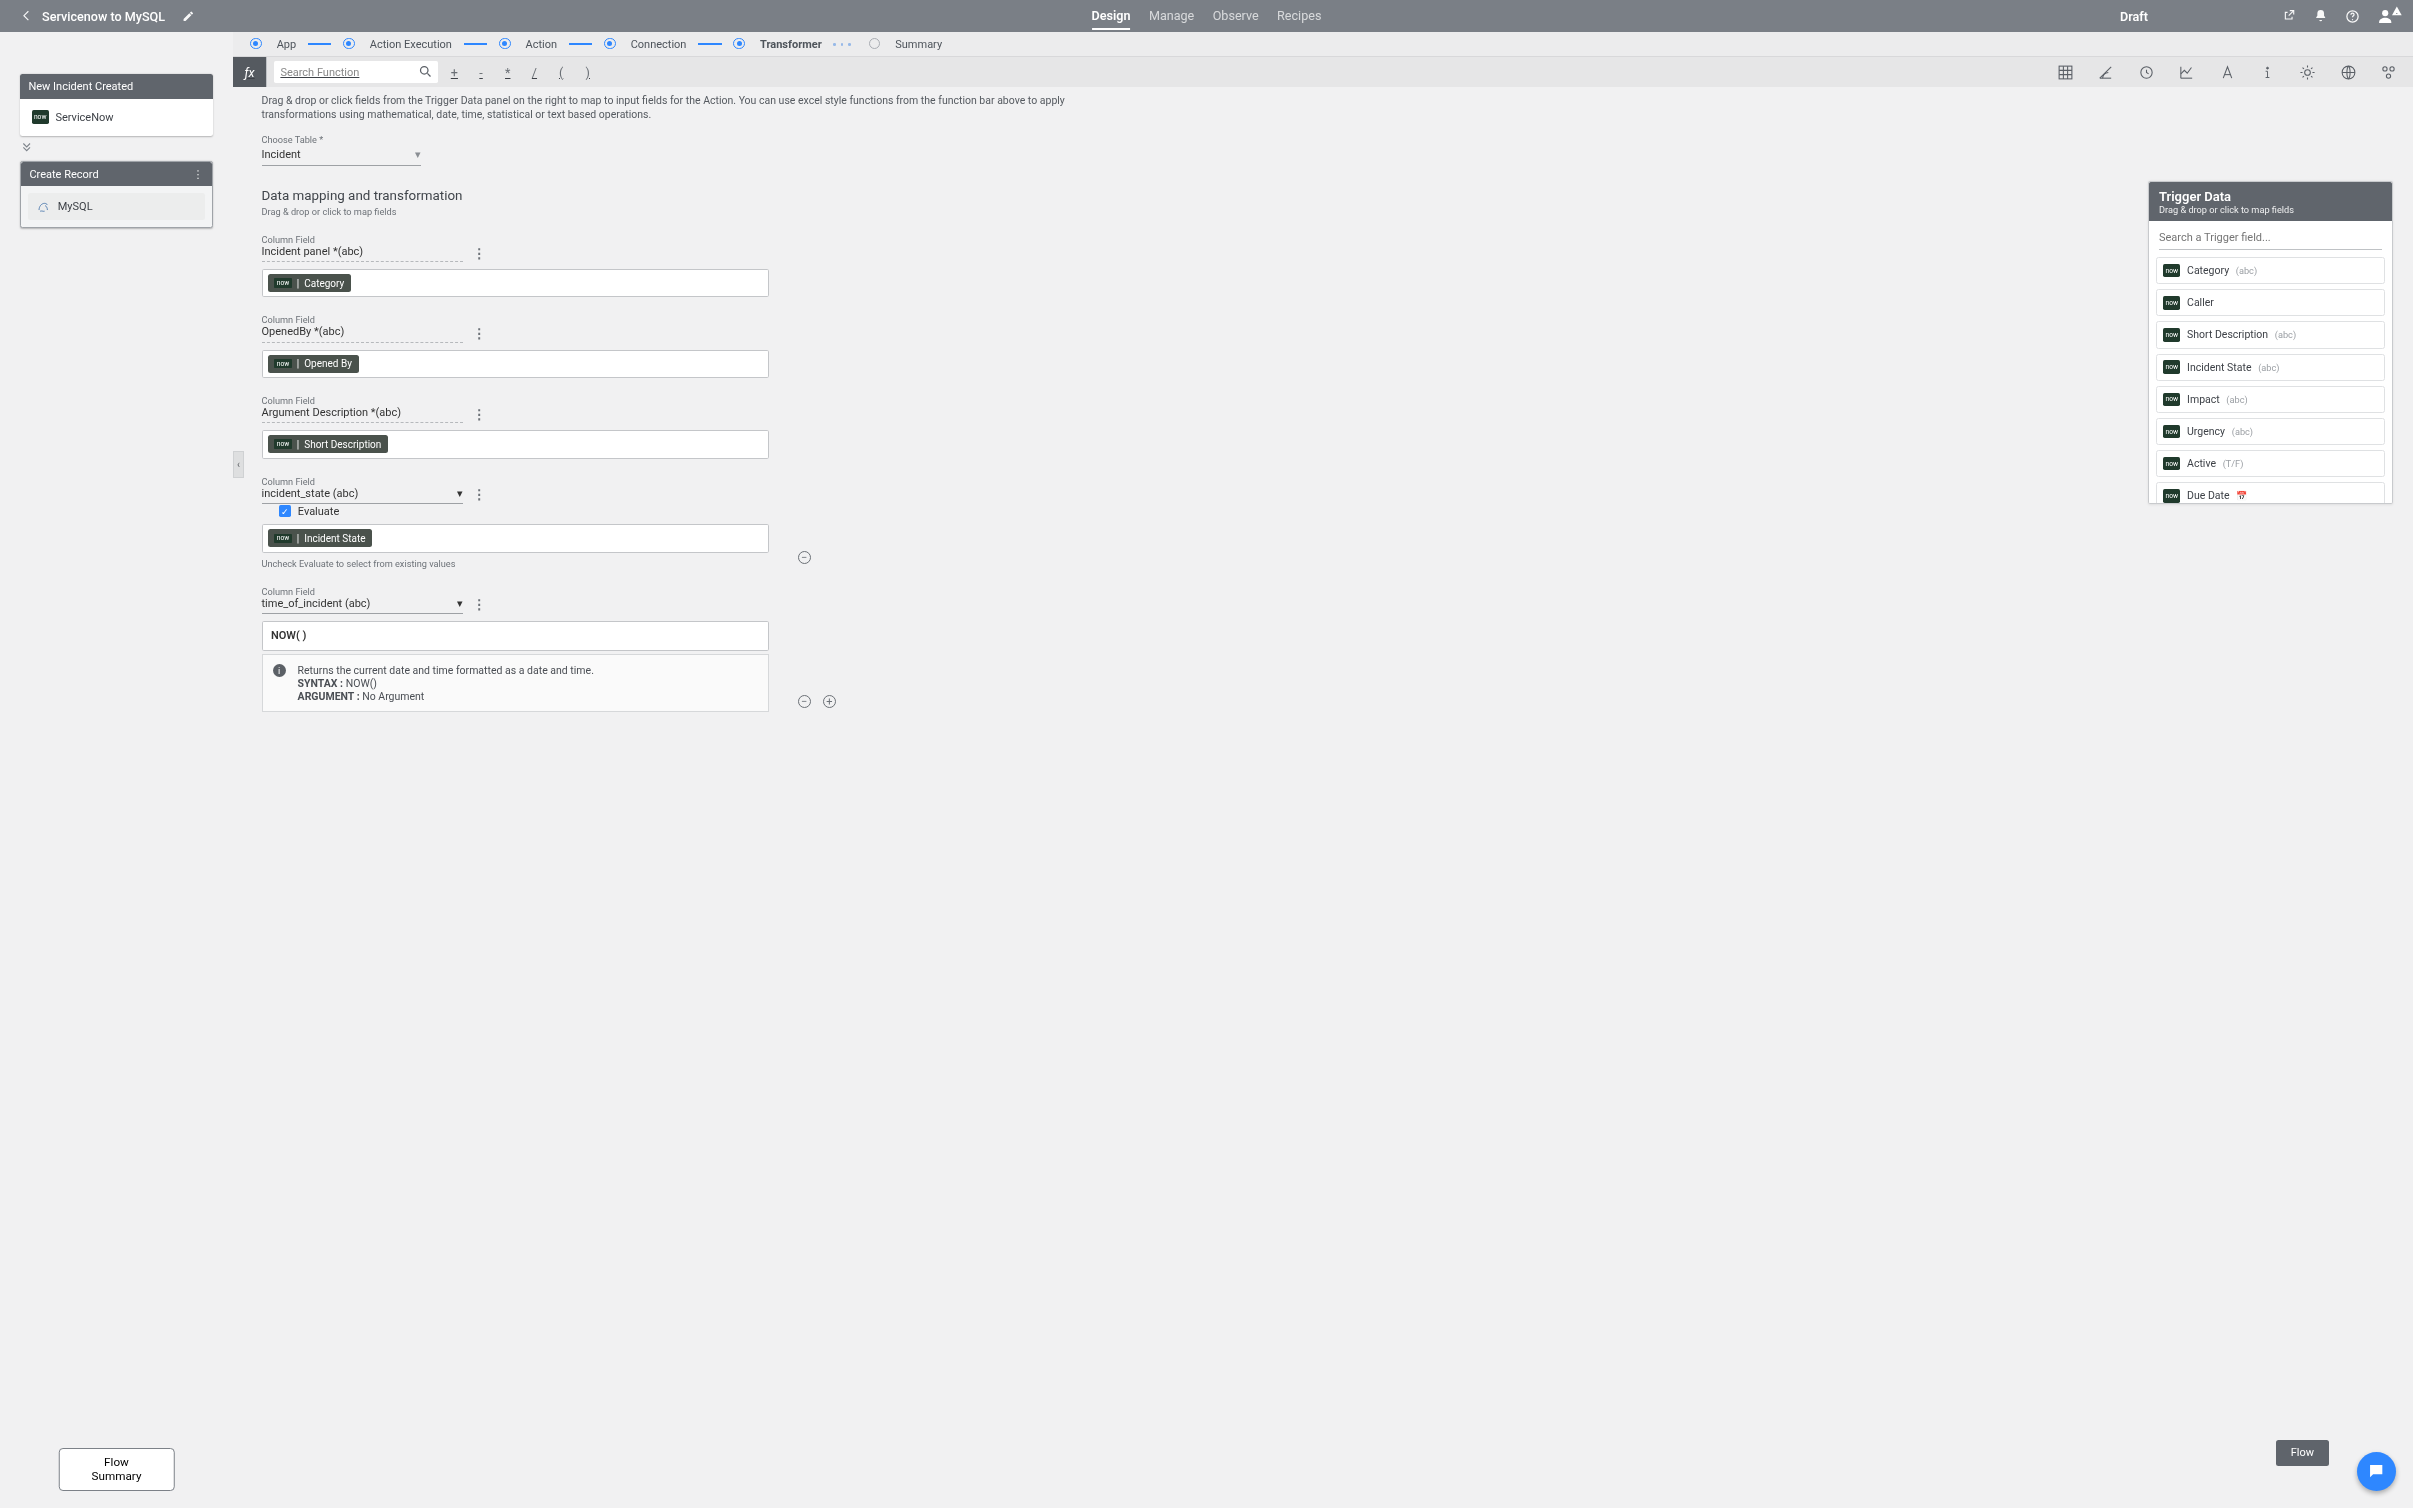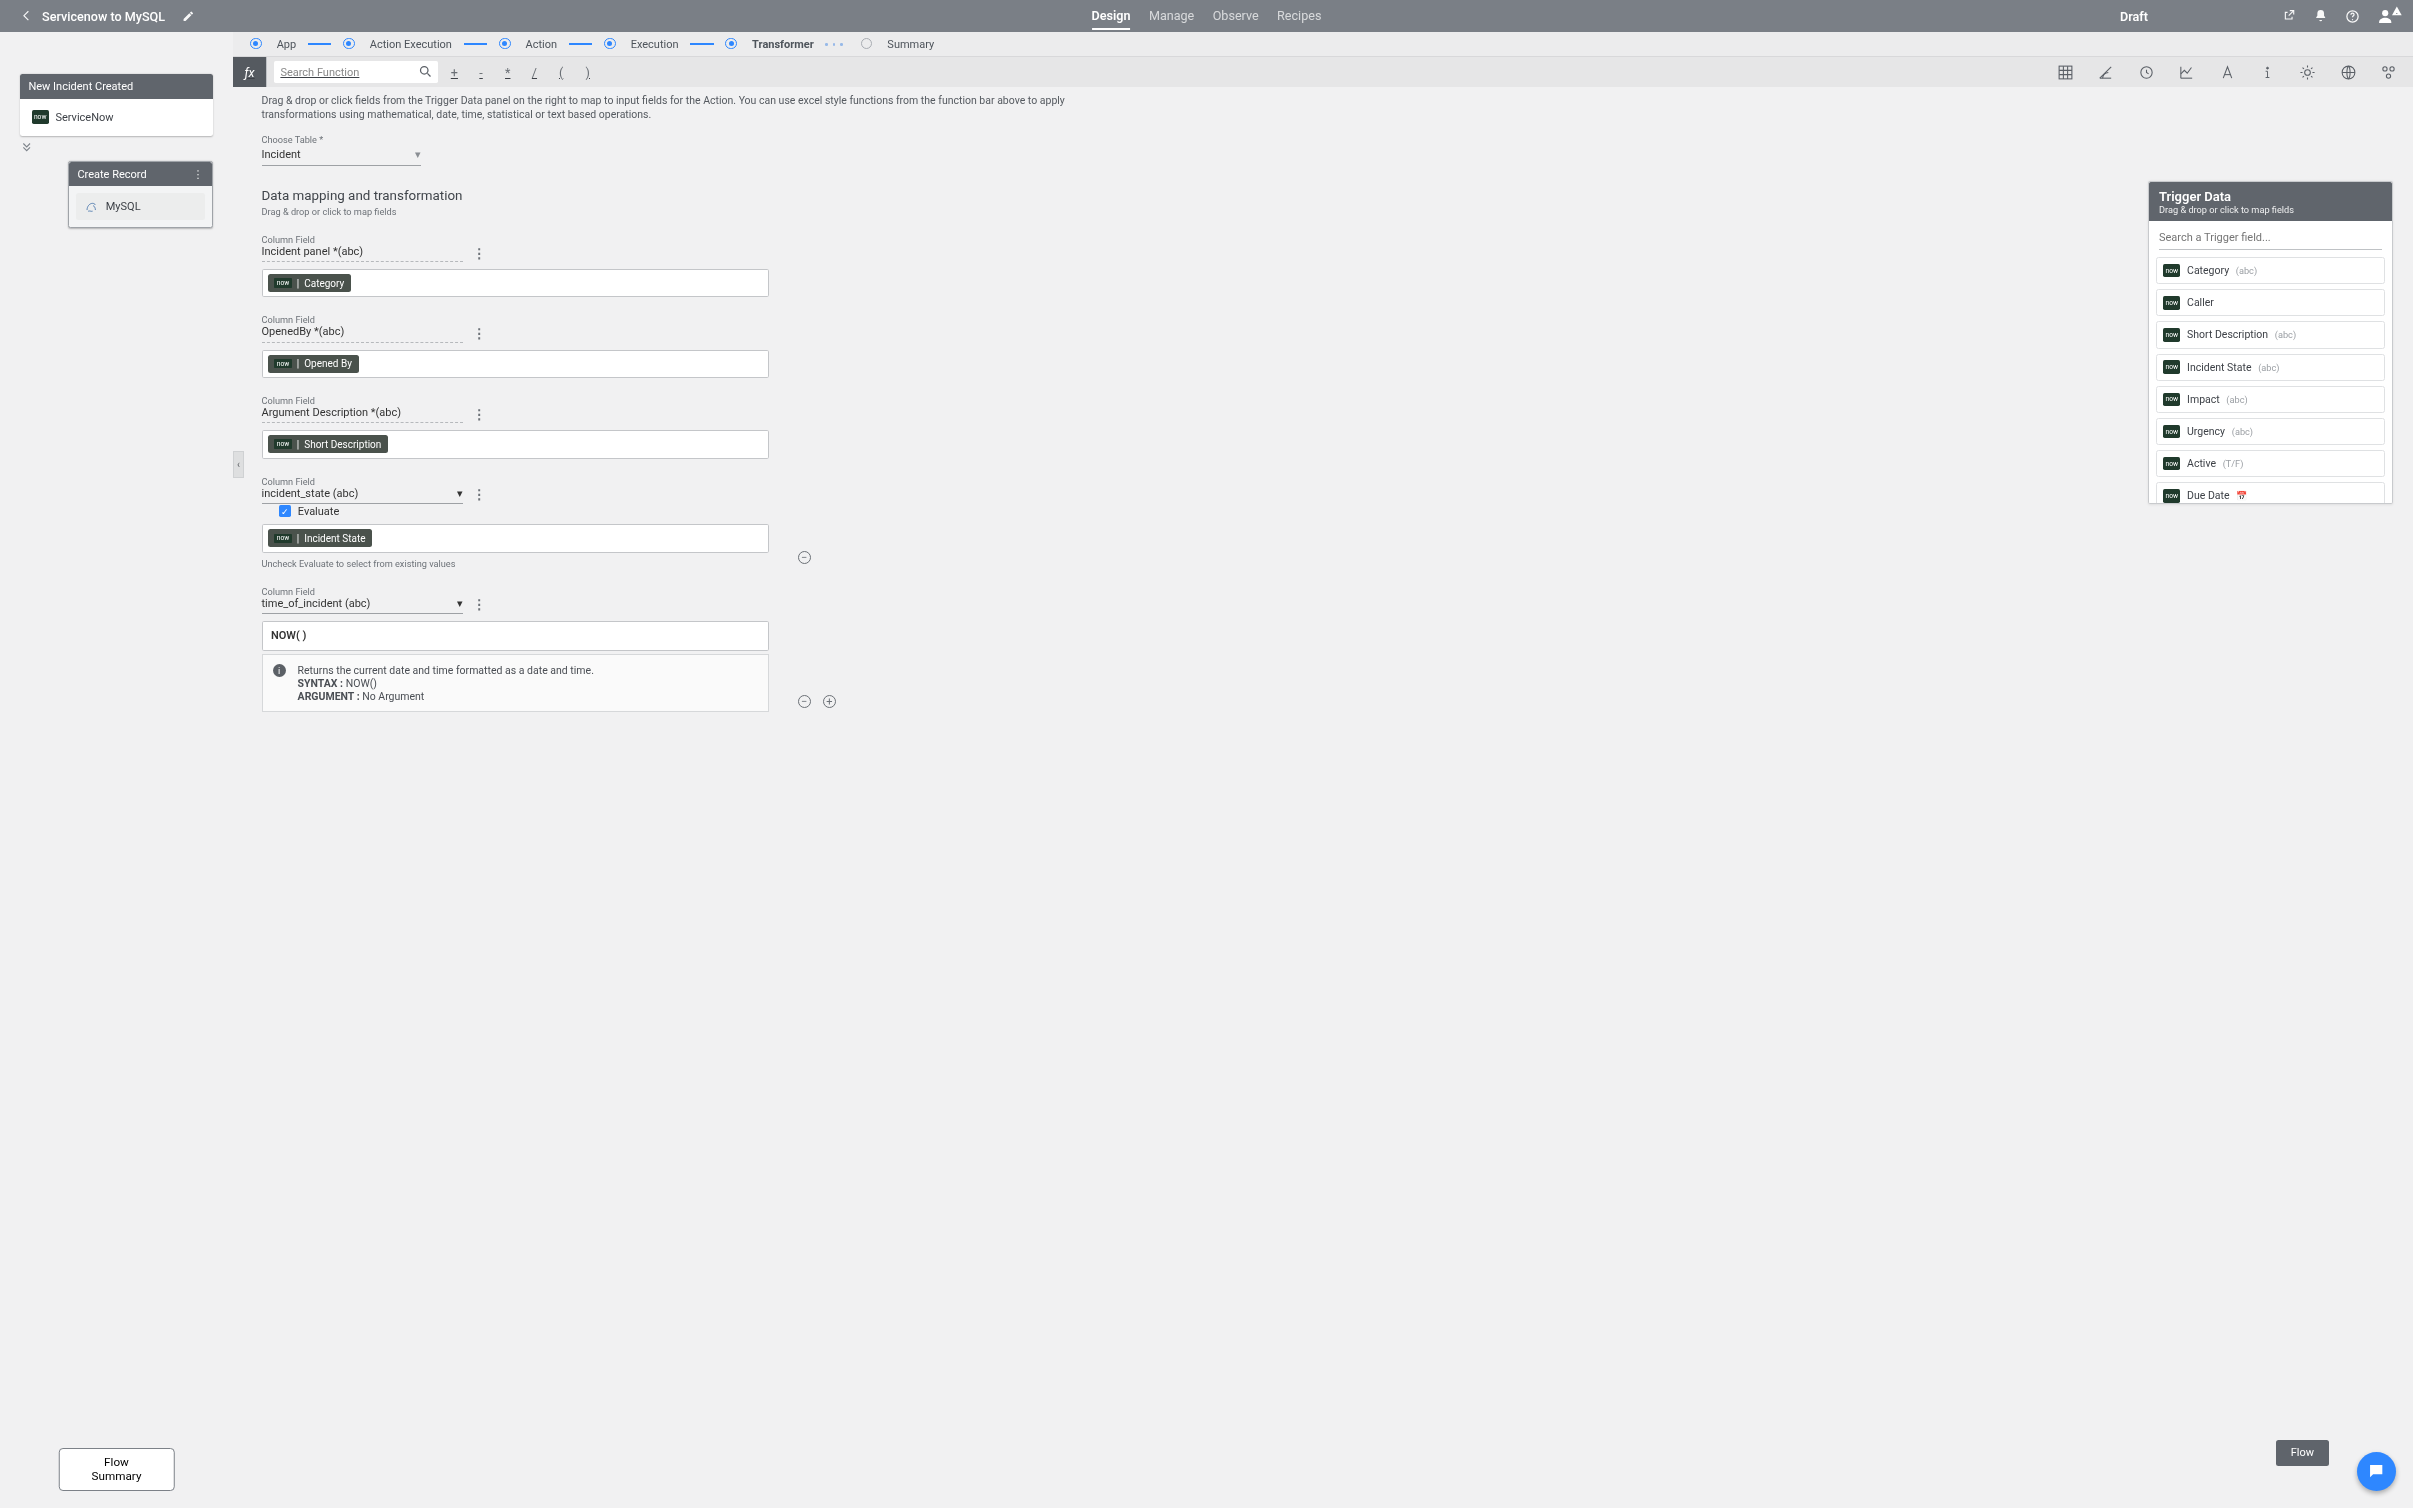--- a/index.html
+++ b/index.html
@@ -44,21 +44,21 @@
 
   
   .left{width:233px;padding:17px 20px;position:relative;}
   .card{background:#fff;border-radius:2.5px;box-shadow:0 0.8px 1.7px rgba(0,0,0,.25);}
   .card-head{background:#60656c;color:#fff;padding:5.9px 8.4px;font-size:11px;border-radius:2.5px 2.5px 0 0;display:flex;align-items:center;justify-content:space-between;}
   .card-body{padding:6.7px 6.7px;}
   .app-row{display:flex;align-items:center;gap:6.7px;padding:5px 5px;}
   .dots-icon{color:#fff;opacity:.85;}
   .snow-chip{width:17px;height:13.4px;background:#203a2c;color:#fff;font-size:6.7px;display:inline-flex;align-items:center;justify-content:center;border-radius:1.7px;}
   .between-arrows{color:#7e848b;text-align:center;font-size:11.7px;margin:5px 0 8.4px;}
-  .selected{border:0.8px solid #9fa3a8;background:#f3f4f5;margin-left:48px;}
+  .selected{border:0.8px solid #9fa3a8;background:#f3f4f5;}
   .app-row.dim{background:#eceded;border-radius:2.5px;padding:6.7px 8.4px;}
   .flow-summary{border:1.7px solid #7c8188;padding:6.7px 20px;border-radius:4.2px;font-size:11.7px;background:#fff;cursor:pointer;}
   .left-bottom{position:absolute;bottom:17px;left:50%;transform:translateX(-50%);}
   .collapse-handle{position:absolute;right:-11px;top:394px;width:11px;height:27px;background:#dedfe0;display:flex;align-items:center;justify-content:center;color:#606367;font-size:10px;border:0.8px solid #cfd1d3;cursor:pointer;}
 
   
   .main{flex:1;padding:0 0 50px 0;display:flex;flex-direction:column;position:relative;}
   .funcbar{height:30px;background:#e6e6e7;display:flex;align-items:center;gap:6.7px;padding-right:13.4px;text-decoration:underline;}
   .fx-box{width:34px;height:30px;background:#555a60;color:#fff;display:flex;align-items:center;justify-content:center;font-style:italic;font-size:12.6px;border-right:0.8px solid #bfc2c5;}
   .fsearch{position:relative;width:164px;height:22px;background:#fff;border-radius:1.7px;display:flex;align-items:center;padding:0 23.5px 0 6.7px;color:#888;}
@@ -178,21 +178,21 @@
       <span>Action Execution</span>
     </span>
   <span class="step-line"></span>
   <span class="step">
       <span class="radio filled"></span>
       <span>Action</span>
     </span>
   <span class="step-line"></span>
   <span class="step">
       <span class="radio filled"></span>
-      <span>Execution</span>
+      <span>Connection</span>
     </span>
   <span class="step-line"></span>
   <span class="step">
       <span class="radio filled"></span>
       <b>Transformer</b>
     </span>
   <span class="step-line dots">
       <span></span>
       <span></span>
       <span></span>

